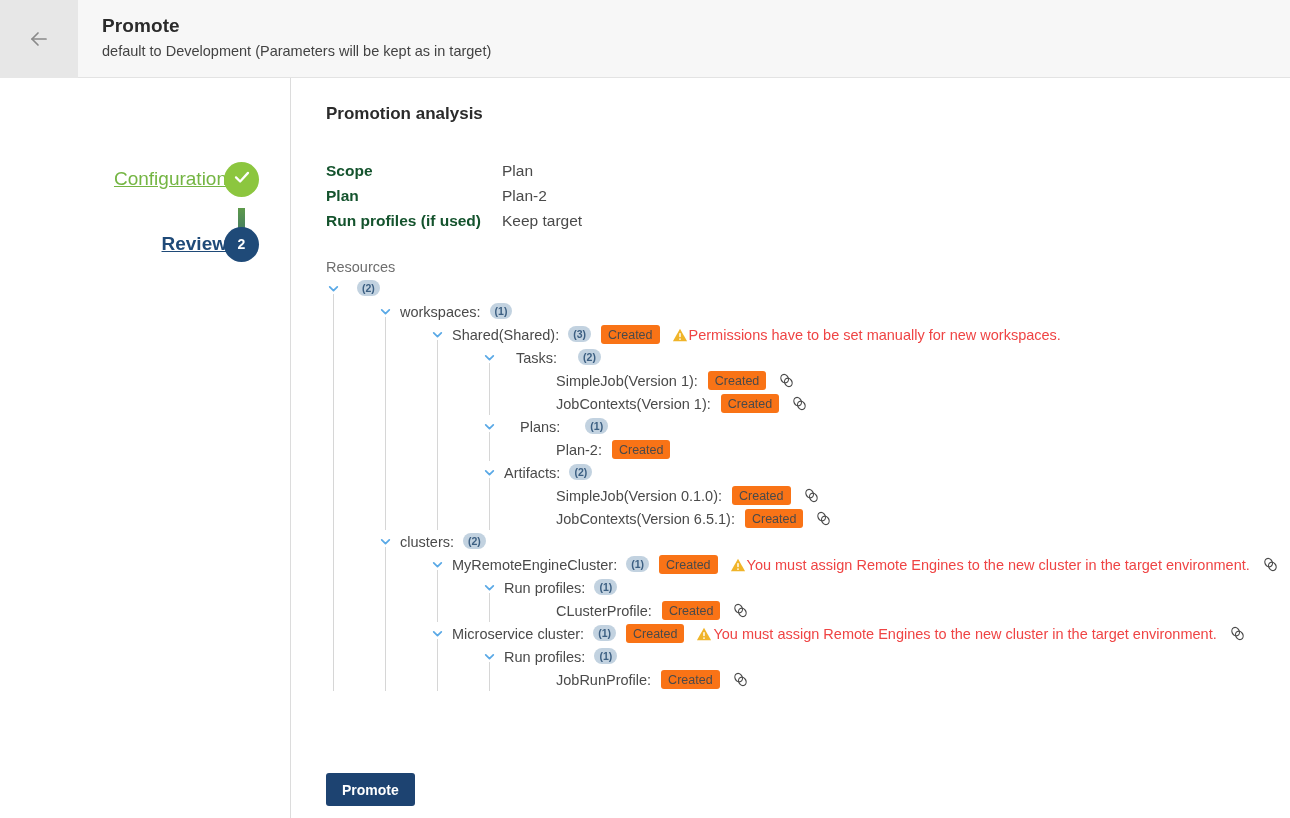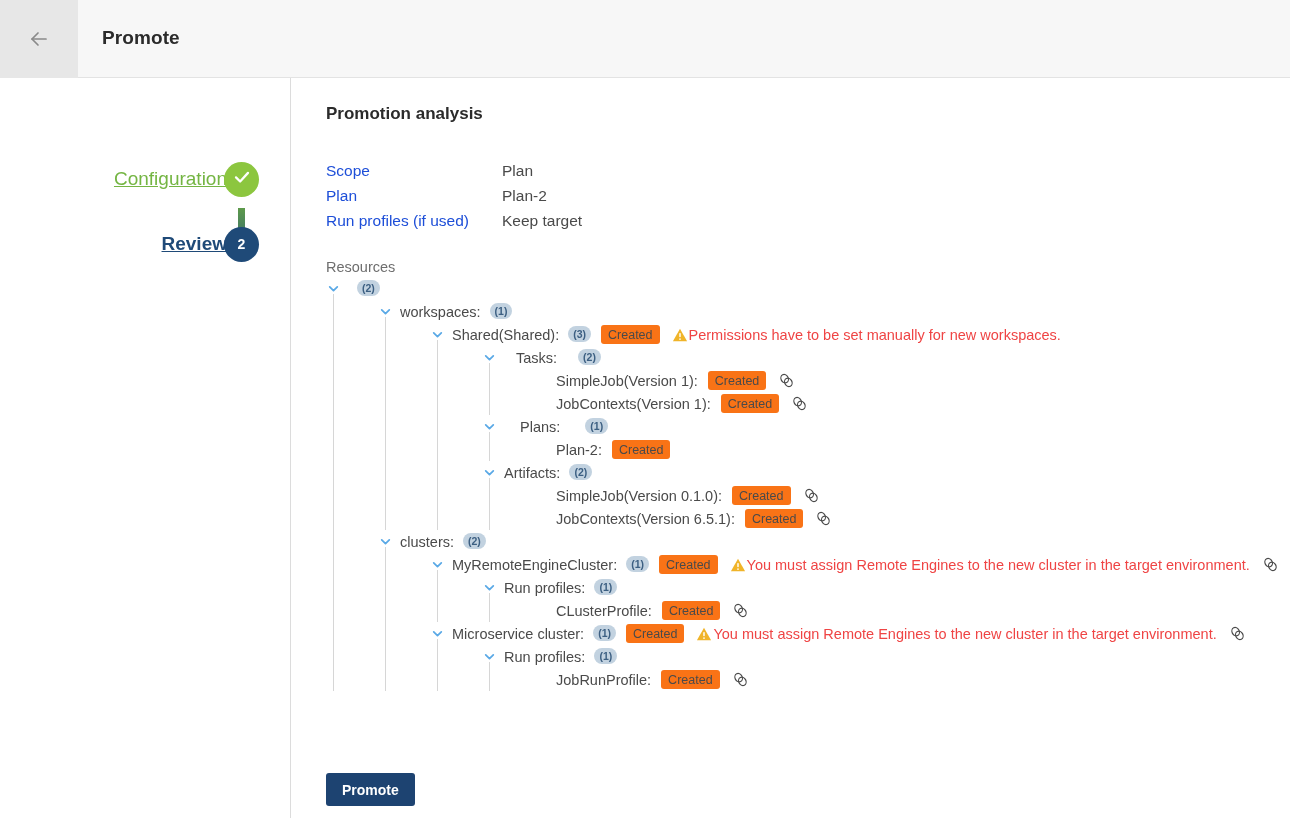--- a/index.html
+++ b/index.html
@@ -79,21 +79,21 @@
   }
   .panel-title {
     font-size:17px; font-weight:bold; color:#2b2b2b;
     margin:0 0 38px 0;
   }
 
   
   .summary { margin-bottom:22px; }
   .summary-row { display:flex; align-items:baseline; height:25px; }
   .summary-key {
-    width:176px; font-size:15.5px; color:#1d4ed8; font-weight:normal;
+    width:176px; font-size:15.5px; color:#14532d; font-weight:bold;
   }
   .summary-val { font-size:15.5px; color:#4a4a4a; }
 
   .resources-caption {
     font-size:14.5px; color:#6e6e6e; margin:14px 0 2px 0;
   }
 
   
   .tree { position:relative; font-size:14.5px; }
   .tnode {
@@ -163,20 +163,21 @@
   <div class="back-btn">
     <span>
       <svg width="24" height="24" viewBox="0 0 24 24" fill="none" stroke="#8a8a8a" stroke-width="1.7" stroke-linecap="round" stroke-linejoin="round">
         <line x1="19" y1="12" x2="5" y2="12"></line>
         <polyline points="11,6 5,12 11,18"></polyline>
       </svg>
     </span>
   </div>
   <div class="header-text">
     <div class="header-title">Promote</div>
+    <div class="header-sub">default to Development (Parameters will be kept as in target)</div>
   </div>
 </div>
 
 <div class="rail">
   <div class="rail-connector"></div>
 
   <div class="step step-1">
     <span class="step-label">Configuration</span>
     <span class="step-marker marker-done">
       <span>

